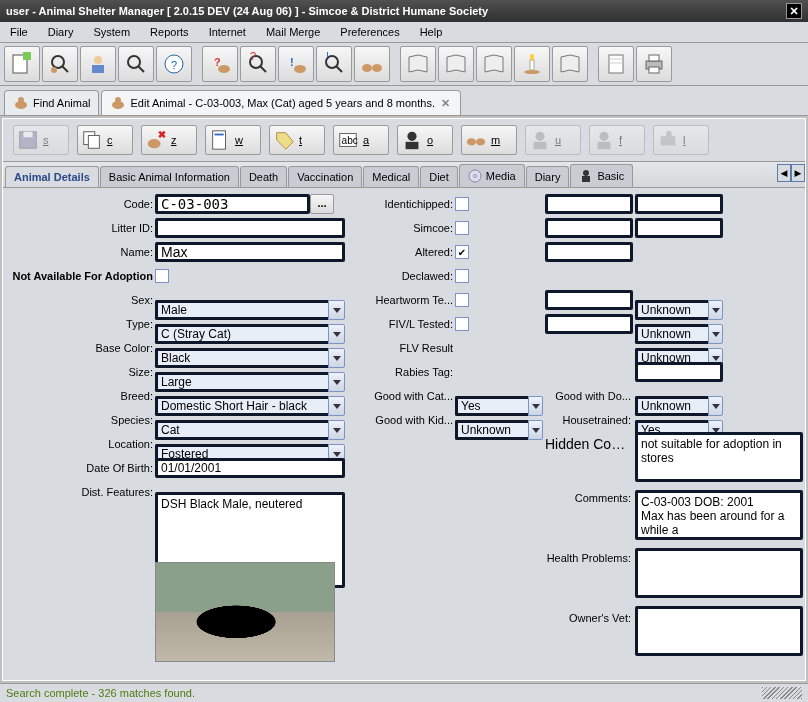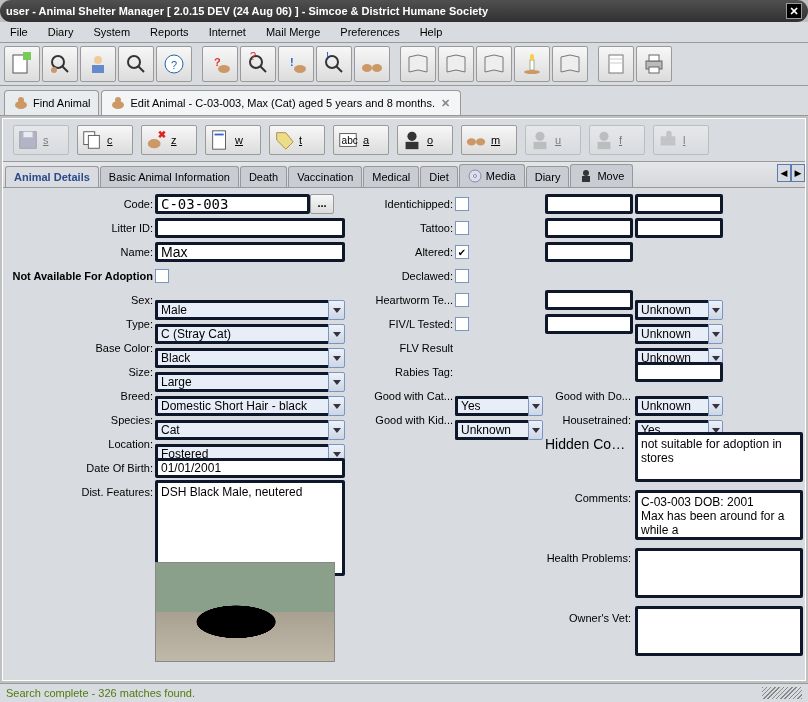--- a/index.html
+++ b/index.html
@@ -1,17 +1,17 @@
 <!DOCTYPE html>
 <html><head>
 <meta charset="utf-8">
 <style>
 * { box-sizing: border-box; margin: 0; padding: 0; font-family: "Lucida Sans", Arial, sans-serif; font-size: 11px; }
 body { background: #c0c0c0; width: 808px; height: 702px; overflow: hidden; display: flex; flex-direction: column; }
-.titlebar { background: linear-gradient(#505050,#303030); color: #fff; font-weight: bold; padding: 3px 6px; display: flex; align-items: center; border-radius: 11px; }
+.titlebar { background: linear-gradient(#505050,#303030); color: #fff; font-weight: bold; padding: 3px 6px; display: flex; align-items: center; }
 .titlebar .spacer { flex: 1; }
 .titlebar .close { width: 16px; height: 16px; background: #000; color: #fff; text-align: center; line-height: 14px; border: 1px solid #999; }
 .menubar { background: #d8dbe0; border-bottom: 1px solid #999; display: flex; }
 .menubar .menu-item { padding: 4px 10px; cursor: default; }
 .toolbar { background: #d8dbe0; border-bottom: 1px solid #999; padding: 3px 4px; display: flex; gap: 2px; }
 .tool-btn { width: 36px; height: 36px; background: linear-gradient(#f7f7f7,#dcdcdc); border: 1px solid #9a9a9a; border-radius: 2px; display: flex; align-items: center; justify-content: center; }
 .tool-btn svg { width: 24px; height: 24px; }
 .tool-sep { width: 6px; }
 .tabbar-main { background: #d8dbe0; display: flex; align-items: flex-end; padding: 4px 4px 0 4px; border-bottom: 1px solid #999; }
 .main-tab { background: #e9ecee; border: 1px solid #999; border-bottom: none; padding: 4px 8px; margin-right: 2px; border-radius: 4px 4px 0 0; display: flex; align-items: center; gap: 4px; position: relative; }
@@ -297,21 +297,21 @@
           <circle cx="7" cy="7" r="1.5" fill="#fff" stroke="#88a"></circle>
         </svg>
         <span>Media</span>
       </div>
     <div class="subtab">Diary</div>
     <div class="subtab">
         <svg width="14" height="14" viewBox="0 0 14 14">
           <circle cx="7" cy="4" r="3" fill="#333"></circle>
           <rect x="3" y="7" width="8" height="6" fill="#333"></rect>
         </svg>
-        <span>Move</span>
+        <span>Basic</span>
       </div>
     <div class="scroll">
         <div>◀</div>
         <div>▶</div>
       </div>
   </div>
 
   <div class="form-area">
 
     <div class="col col-left-labels">
@@ -408,30 +408,30 @@
         </div>
       <div class="row">
           <div class="combo">
             <input type="text" value="Fostered" style="">
             <div class="arrow"></div>
           </div>
         </div>
       <div class="row">
           <input type="text" value="01/01/2001" style="">
         </div>
-      <div style="height:78px"><textarea style="height: 96px;">DSH Black Male, neutered</textarea></div>
+      <div style="height:78px"><textarea style="height: 96px; margin-top: 12px;">DSH Black Male, neutered</textarea></div>
       <div class="photo"></div>
     </div>
 
     <div class="col col-mid-labels">
       <div class="row">
           <span class="lbl">Identichipped:</span>
         </div>
       <div class="row">
-          <span class="lbl">Tattoo:</span>
+          <span class="lbl">Simcoe:</span>
         </div>
       <div class="row">
           <span class="lbl">Altered:</span>
         </div>
       <div class="row">
           <span class="lbl">Declawed:</span>
         </div>
       <div class="row">
           <span class="lbl">Heartworm Te...</span>
         </div>

